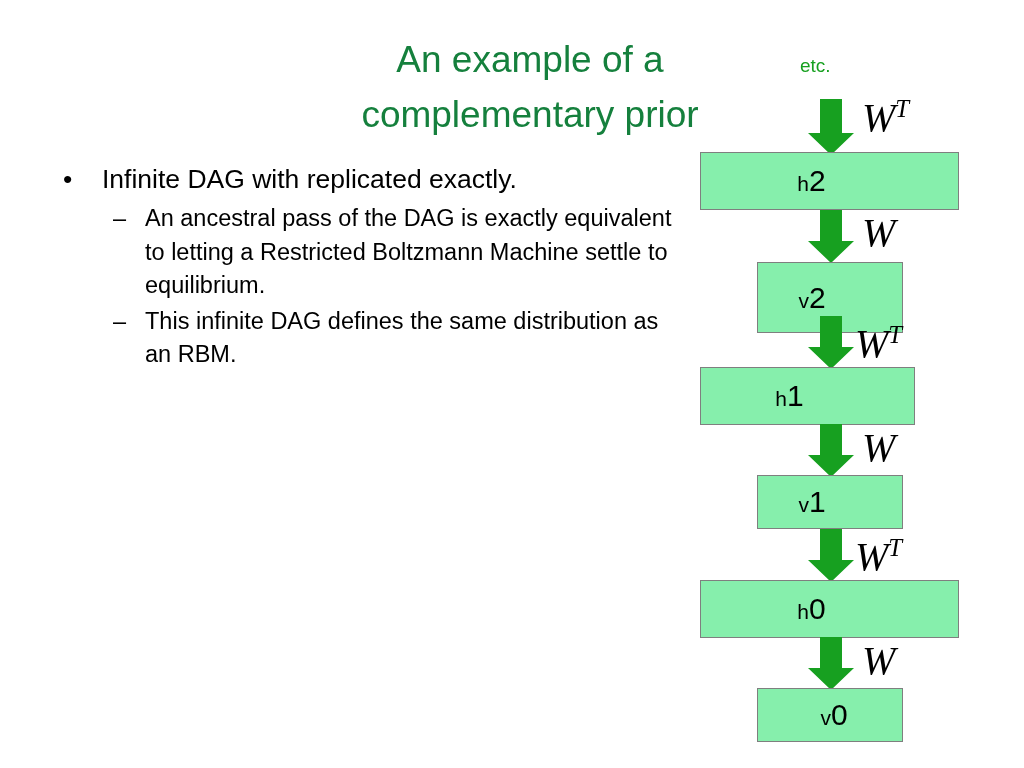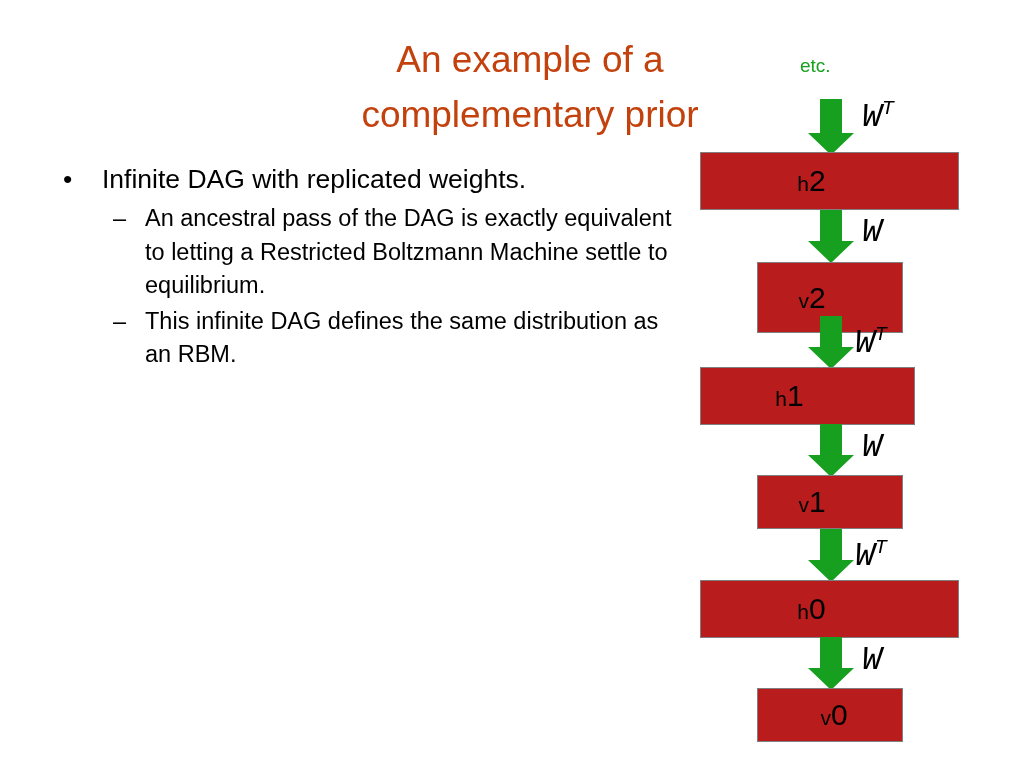--- a/index.html
+++ b/index.html
@@ -20,21 +20,21 @@
   #slide-title {
     position: absolute;
     left: 250px;
     top: 32px;
     width: 560px;
     text-align: center;
     font-family: "Liberation Sans", sans-serif;
     font-size: 37px;
     line-height: 55px;
     font-weight: 400;
-    color: #c2410c;
+    color: #15803d;
     white-space: pre-line;
   }
 
   
   #body-text {
     position: absolute;
     left: 58px;
     top: 160px;
     width: 620px;
   }
@@ -82,21 +82,21 @@
     position: absolute;
     font-family: "Liberation Sans", sans-serif;
     font-size: 19px;
     line-height: 19px;
     color: #17A020;
   }
 
   .node-box {
     position: absolute;
     box-sizing: border-box;
-    background: #b91c1c;
+    background: #86efac;
     border: 1.6px solid #7f7f7f;
     display: flex;
     align-items: center;
     justify-content: center;
   }
   .node-label {
     font-family: "Liberation Sans", sans-serif;
     color: #000000;
     line-height: 1;
     white-space: nowrap;
@@ -109,23 +109,23 @@
   .node-label .idx {
     font-size: 30px;
   }
 
   .arrow {
     position: absolute;
   }
 
   .w-label {
     position: absolute;
-    font-family: Liberation Mono, monospace;
+    font-family: Liberation Serif, serif;
     font-style: italic;
-    font-size: 33px;
+    font-size: 40px;
     line-height: 33px;
     color: #000000;
     white-space: nowrap;
   }
   .w-label sup {
     font-size: 0.62em;
     font-style: italic;
     vertical-align: super;
     line-height: 0;
   }
@@ -133,21 +133,21 @@
 </head>
 <body>
 
 <div id="slide-title">An example of a
 complementary prior</div>
 
 <div id="body-text">
 
   <div class="bullet-l1">
     <span class="marker">•</span>
-    <span>Infinite DAG with replicated weights.</span>
+    <span>Infinite DAG with replicated exactly.</span>
   </div>
 
   <div class="bullet-l2">
     <span class="marker">–</span>
     <span>An ancestral pass of the DAG is exactly equivalent to letting a Restricted Boltzmann Machine settle to equilibrium.</span>
   </div>
 
   <div class="bullet-l2">
     <span class="marker">–</span>
     <span>This infinite DAG defines the same distribution as an RBM.</span>

